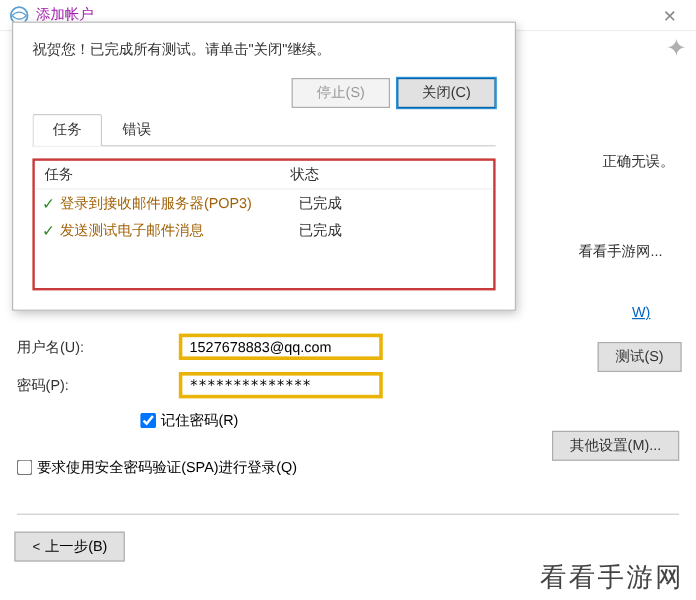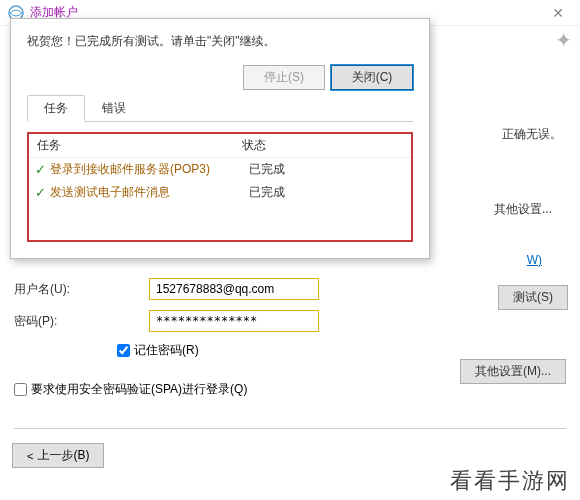--- a/index.html
+++ b/index.html
@@ -13,21 +13,21 @@
     
     .main-body { padding: 18px 1px 0 12px; position: relative; height: calc(100% - 26px); }
     .info-text-partial { position: absolute; right: 18px; top: 100px; color: #333; font-size: 12px; }
     
     .account-link { position: absolute; right: 28px; top: 175px; color: #0066c0; font-size: 12px; }
     .underline-link { position: absolute; right: 38px; top: 227px; color: #0066c0; text-decoration: underline; font-size: 12px; }
     
     .form-area { position: absolute; top: 252px; left: 14px; right: 14px; }
     .form-row { display: flex; align-items: center; margin-bottom: 10px; }
     .form-label { width: 135px; color: #333; font-size: 12px; }
-    .form-input { width: 170px; height: 22px; border: 1px solid #eab308; padding: 2px 6px; font-size: 12px; background: #fff; }
+    .form-input { width: 170px; height: 22px; border: 3px solid #eab308; padding: 2px 6px; font-size: 12px; background: #fff; }
     
     .checkbox-row { display: flex; align-items: center; margin-top: 4px; margin-left: 103px; }
     .checkbox-row input { margin-right: 4px; }
     
     .spa-checkbox { display: flex; align-items: center; margin-top: 22px; }
     .spa-checkbox input { margin-right: 4px; }
     
     .hr-line { border: none; border-top: 1px solid #ccc; margin-top: 30px; }
     
     .btn { background: #e1e1e1; border: 1px solid #adadad; padding: 3px 14px; font-size: 12px; cursor: pointer; color: #333; min-width: 70px; text-align: center; }
@@ -76,21 +76,21 @@
           <circle cx="8" cy="8" r="7" fill="none" stroke="#5a9fd4" stroke-width="1.5"></circle>
           <path d="M2 8 Q8 2 14 8 Q8 14 2 8" fill="none" stroke="#5a9fd4" stroke-width="1"></path>
         </svg>
     </span>
     <span class="title-bar-text">添加帐户</span>
     <span class="title-bar-close">✕</span>
   </div>
 
   <div class="main-body">
     <span class="info-text-partial">正确无误。</span>
-    <span class="account-link" style="color:#333;">其他设置...</span>
+    <span class="account-link" style="color:#333;">看看手游网...</span>
     <span class="underline-link">W)</span>
 
     <button class="btn test-btn">测试(S)</button>
 
     <div class="form-area">
       <div class="form-row">
         <label class="form-label">用户名(U):</label>
         <input class="form-input" type="text" value="1527678883@qq.com" style="">
       </div>
       <div class="form-row">

